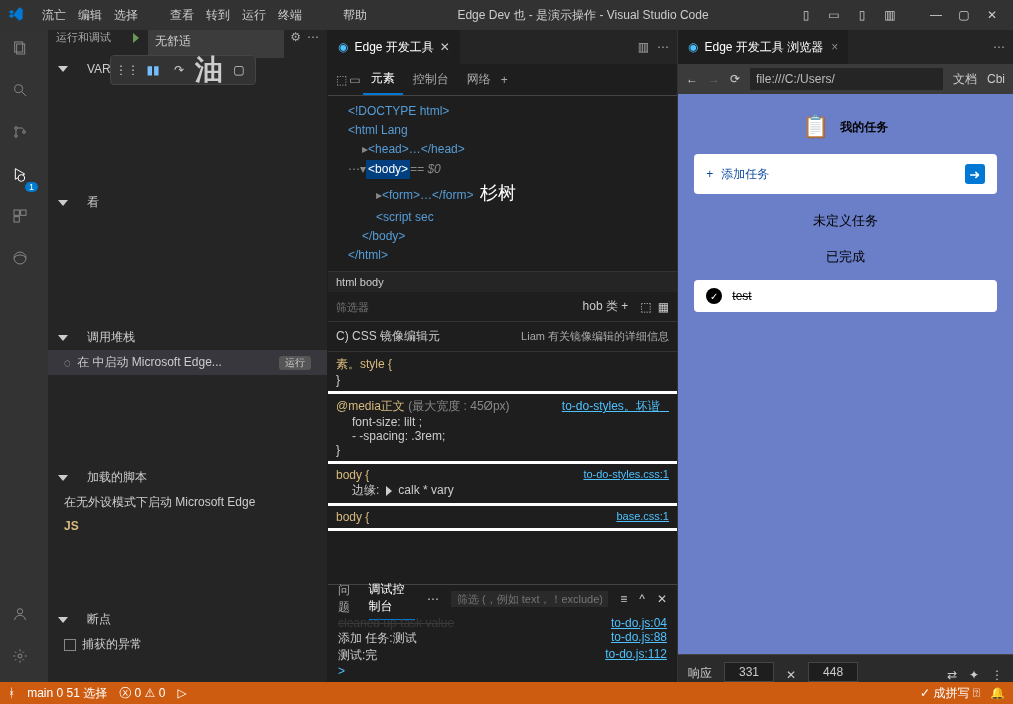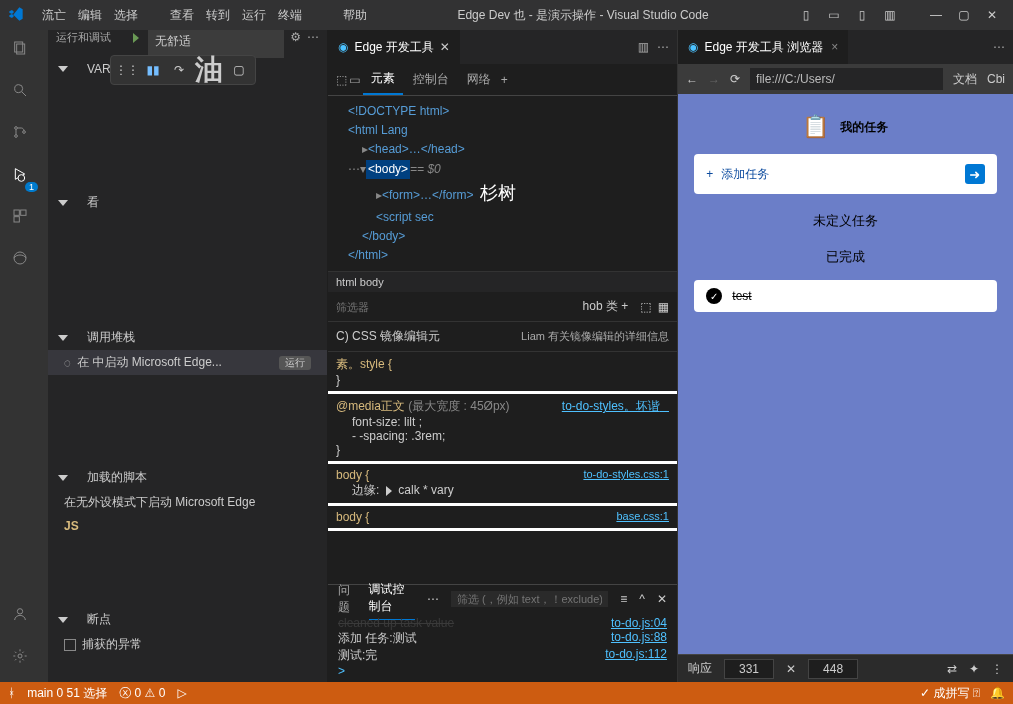--- a/index.html
+++ b/index.html
@@ -69,21 +69,21 @@
 .addr-bar{height:30px;background:#3b3b3b;display:flex;align-items:center;gap:10px;padding:0 8px;color:#ccc}
 .addr-bar .url{flex:1;background:#252526;padding:4px 6px;color:#bbb;font-size:12px}
 .page{flex:1;background:#6b7ec8;display:flex;flex-direction:column;align-items:center;padding:20px 10px;gap:14px;position:relative}
 .page h1{font-size:26px;font-weight:bold;color:#000;display:flex;align-items:center;gap:10px}
 .task-input{width:96%;background:#fff;border-radius:4px;padding:10px 12px;display:flex;align-items:center;gap:8px;color:#0b4a9e;font-size:15px}
 .task-input .go{margin-left:auto;background:#0078d4;color:#fff;width:20px;height:20px;display:flex;align-items:center;justify-content:center;border-radius:3px;font-size:13px}
 .section-lbl{color:#000;font-size:13px;margin-top:4px}
 .done-item{width:96%;background:#fff;border-radius:4px;padding:8px 12px;display:flex;align-items:center;gap:10px;color:#000;font-size:14px}
 .check{width:16px;height:16px;border-radius:50%;background:#000;color:#fff;display:flex;align-items:center;justify-content:center;font-size:10px}
 .done-item .txt{text-decoration:line-through}
-.dev-footer{height:28px;background:#2b2b2b;display:flex;align-items:center;gap:12px;padding:0 10px;color:#ccc;border-top:1px solid #444}
+.dev-footer{height:28px;background:#2b2b2b;display:flex;align-items:flex-end;gap:12px;padding:0 10px;color:#ccc;border-top:1px solid #444}
 .dev-footer input{width:50px;background:#1e1e1e;border:1px solid #444;color:#ccc;text-align:center;padding:2px}
 .statusbar{height:22px;background:#cd5c11;color:#fff;display:flex;align-items:center;padding:0 8px;gap:12px;font-size:12px}
 .statusbar .right{margin-left:auto;display:flex;gap:10px;align-items:center}
 .tri{display:inline-block;width:0;height:0;border-left:5px solid transparent;border-right:5px solid transparent;border-top:6px solid currentColor;vertical-align:middle;margin-right:3px}
 .tri.r{border-top:5px solid transparent;border-bottom:5px solid transparent;border-left:6px solid currentColor;border-right:none}
 svg{width:16px;height:16px}
 </style>
 </head>
 <body>
 

